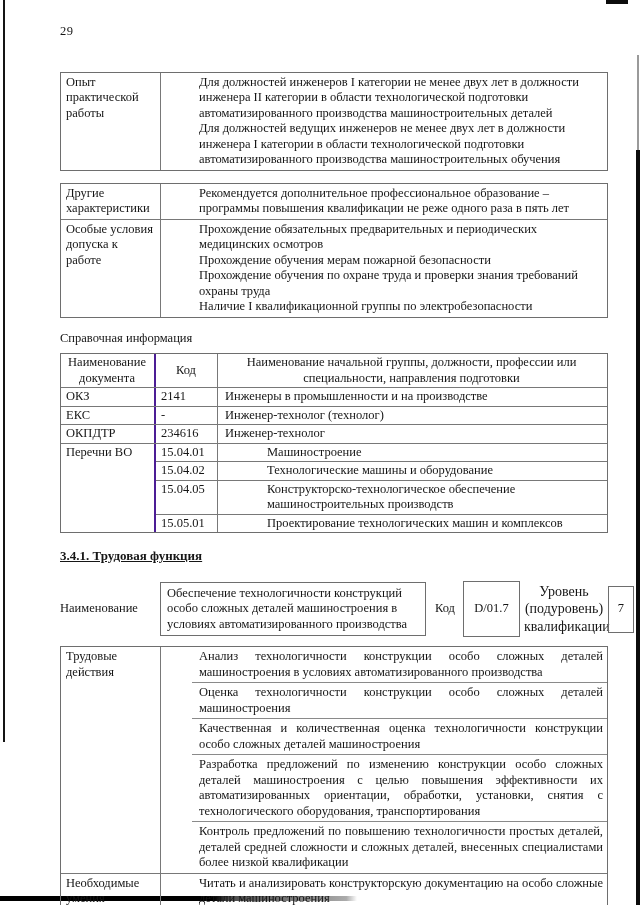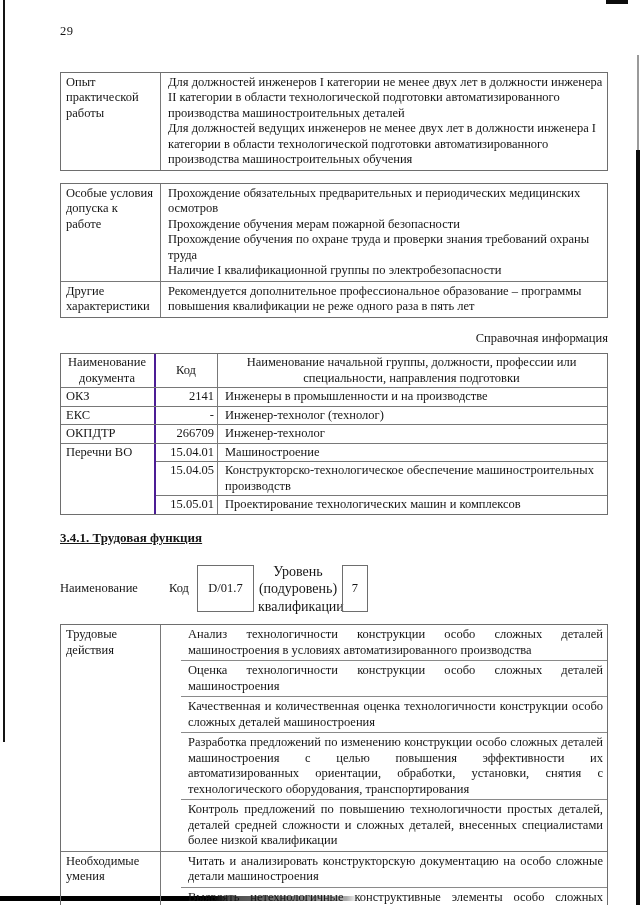--- a/index.html
+++ b/index.html
@@ -10,63 +10,63 @@
     font-size:12.5px;
     line-height:1.24;
     color:#161616;
     position:relative;
     overflow:hidden;
   }
   .content { position:absolute; left:60px; top:24px; width:548px; }
   .page-num { text-align:left; margin-bottom:32px; letter-spacing:.5px; }
 
   .tbl { border:1px solid #6e6e6e; }
-  .trow { display:flex; align-items:stretch; }
+  .trow { display:flex; align-items:stretch;gap:31px; }
   .trow + .trow { border-top:1px solid #787878; }
   .lcell {
     width:100px; flex:0 0 100px;
     border-right:1px solid #787878;
     padding:2px 4px 2px 5px;
   }
   .ccell { flex:1; padding:2px 4px 2px 7px; }
   .ccell p { margin:0; }
   .mt12 { margin-top:12px; }
-  .caption { margin:13px 0 7px 0;text-align:right; }
+  .caption { margin:13px 0 7px 0; }
 
   
   .ref .rrow { display:flex; align-items:stretch; }
   .ref .rrow + .rrow { border-top:1px solid #787878; }
   .ref .c1 { width:95px; flex:0 0 95px; padding:1px 3px 1px 5px; border-right:2px solid #4c1d95; }
-  .ref .c2 { width:62px; flex:0 0 62px; padding:1px 3px 1px 5px; border-right:1px solid #787878;text-align:right; }
+  .ref .c2 { width:62px; flex:0 0 62px; padding:1px 3px 1px 5px; border-right:1px solid #787878; }
   .ref .c3 { flex:1; padding:1px 4px 1px 7px; }
   .ref .hdr .c1, .ref .hdr .c2, .ref .hdr .c3 { text-align:center; padding-left:2px; }
   .ref .hdr .c2 { display:flex; align-items:center; justify-content:center; }
   .group { display:flex; }
   .group .gitems { flex:1; }
-  .group .grow { display:flex; }
+  .group .grow { display:flex;gap:42px; }
   .group .grow + .grow { border-top:1px solid #787878; }
   .group .grow .c2 { border-left:0; }
 
   .section-title { font-weight:bold; margin:15px 0 0 0; font-size:13px;text-decoration:underline; }
 
   
   .fn-head { display:flex; align-items:center; margin-top:17px; }
   .fn-name-label { width:100px; flex:0 0 100px; }
   .fn-name-box { width:266px; flex:0 0 266px; border:1px solid #6e6e6e; padding:3px 6px; }
   .fn-code-label { margin:0 8px 0 9px; }
-  .fn-code-box { width:57px; flex:0 0 57px; height:47px; border:1px solid #6e6e6e;
+  .fn-code-box { width:57px; flex:0 0 57px; height:56px; border:1px solid #6e6e6e;
                  display:flex; align-items:center; justify-content:center; }
   .fn-level-label { width:80px; flex:0 0 80px; font-size:14px; line-height:1.25;
                     text-align:center; margin:0 4px; }
   .fn-level-box { width:26px; flex:0 0 26px; height:47px; border:1px solid #6e6e6e;
                   display:flex; align-items:center; justify-content:center; }
 
   
   .fn-tbl { margin-top:9px; }
-  .items .item { padding:2px 4px 2px 7px; text-align:justify;margin-left:20px; }
+  .items .item { padding:2px 4px 2px 7px; text-align:justify; }
   .items .item + .item { border-top:1px solid #8a8a8a; }
   .gsplit { flex:1; display:flex; flex-direction:column; }
 
   
   .art-left-line { position:absolute; left:3px; top:0; width:2px; height:742px; background:#141414; }
   .art-right-bar-faint { position:absolute; right:1px; top:55px; width:2px; height:100px; background:#9a9a9a; }
   .art-right-bar { position:absolute; right:0; top:150px; width:4px; height:755px; background:#0c0c0c; }
   .art-top-mark { position:absolute; right:12px; top:0; width:22px; height:4px; background:#0c0c0c; }
   .art-bottom-bar { position:absolute; left:0; top:896px; width:357px; height:5px;
     background:linear-gradient(to right,#000 0%,#000 60%,#4a4a4a 64%,#7a7a7a 82%,#ababab 97%,rgba(171,171,171,0) 100%); }
@@ -89,32 +89,32 @@
       <div class="lcell">Опыт практической работы</div>
       <div class="ccell">
         <p>Для должностей инженеров I категории не менее двух лет в должности инженера II категории в области технологической подготовки автоматизированного производства машиностроительных деталей</p>
         <p>Для должностей ведущих инженеров не менее двух лет в должности инженера I категории в области технологической подготовки автоматизированного производства машиностроительных обучения</p>
       </div>
     </div>
   </div>
 
   <div class="tbl mt12">
     <div class="trow">
+      <div class="lcell">Другие характеристики</div>
+      <div class="ccell">
+        <p>Рекомендуется дополнительное профессиональное образование – программы повышения квалификации не реже одного раза в пять лет</p>
+      </div>
+    </div>
+    <div class="trow">
       <div class="lcell">Особые условия допуска к работе</div>
       <div class="ccell">
         <p>Прохождение обязательных предварительных и периодических медицинских осмотров</p>
         <p>Прохождение обучения мерам пожарной безопасности</p>
         <p>Прохождение обучения по охране труда и проверки знания требований охраны труда</p>
         <p>Наличие I квалификационной группы по электробезопасности</p>
-      </div>
-    </div>
-    <div class="trow">
-      <div class="lcell">Другие характеристики</div>
-      <div class="ccell">
-        <p>Рекомендуется дополнительное профессиональное образование – программы повышения квалификации не реже одного раза в пять лет</p>
       </div>
     </div>
   </div>
 
   <div class="caption">Справочная информация</div>
 
   <div class="tbl ref">
     <div class="rrow hdr">
       <div class="c1">Наименование документа</div>
       <div class="c2">
@@ -127,46 +127,51 @@
       <div class="c2">2141</div>
       <div class="c3">Инженеры в промышленности и на производстве</div>
     </div>
     <div class="rrow">
       <div class="c1">ЕКС</div>
       <div class="c2">-</div>
       <div class="c3">Инженер-технолог (технолог)</div>
     </div>
     <div class="rrow">
       <div class="c1">ОКПДТР</div>
-      <div class="c2">266709</div>
+      <div class="c2">234616</div>
       <div class="c3">Инженер-технолог</div>
     </div>
     <div class="rrow group">
       <div class="c1">Перечни ВО</div>
       <div class="gitems">
         <div class="grow">
           <div class="c2">15.04.01</div>
           <div class="c3">Машиностроение</div>
+        </div>
+        <div class="grow">
+          <div class="c2">15.04.02</div>
+          <div class="c3">Технологические машины и оборудование</div>
         </div>
         <div class="grow">
           <div class="c2">15.04.05</div>
           <div class="c3">Конструкторско-технологическое обеспечение машиностроительных производств</div>
         </div>
         <div class="grow">
           <div class="c2">15.05.01</div>
           <div class="c3">Проектирование технологических машин и комплексов</div>
         </div>
       </div>
     </div>
   </div>
 
   <div class="section-title">3.4.1. Трудовая функция</div>
 
   <div class="fn-head">
     <div class="fn-name-label">Наименование</div>
+    <div class="fn-name-box">Обеспечение технологичности конструкций особо сложных деталей машиностроения в условиях автоматизированного производства</div>
     <div class="fn-code-label">Код</div>
     <div class="fn-code-box">D/01.7</div>
     <div class="fn-level-label">Уровень (подуровень) квалификации</div>
     <div class="fn-level-box">7</div>
   </div>
 
   <div class="tbl fn-tbl">
     <div class="trow">
       <div class="lcell">Трудовые действия</div>
       <div class="gsplit items">

